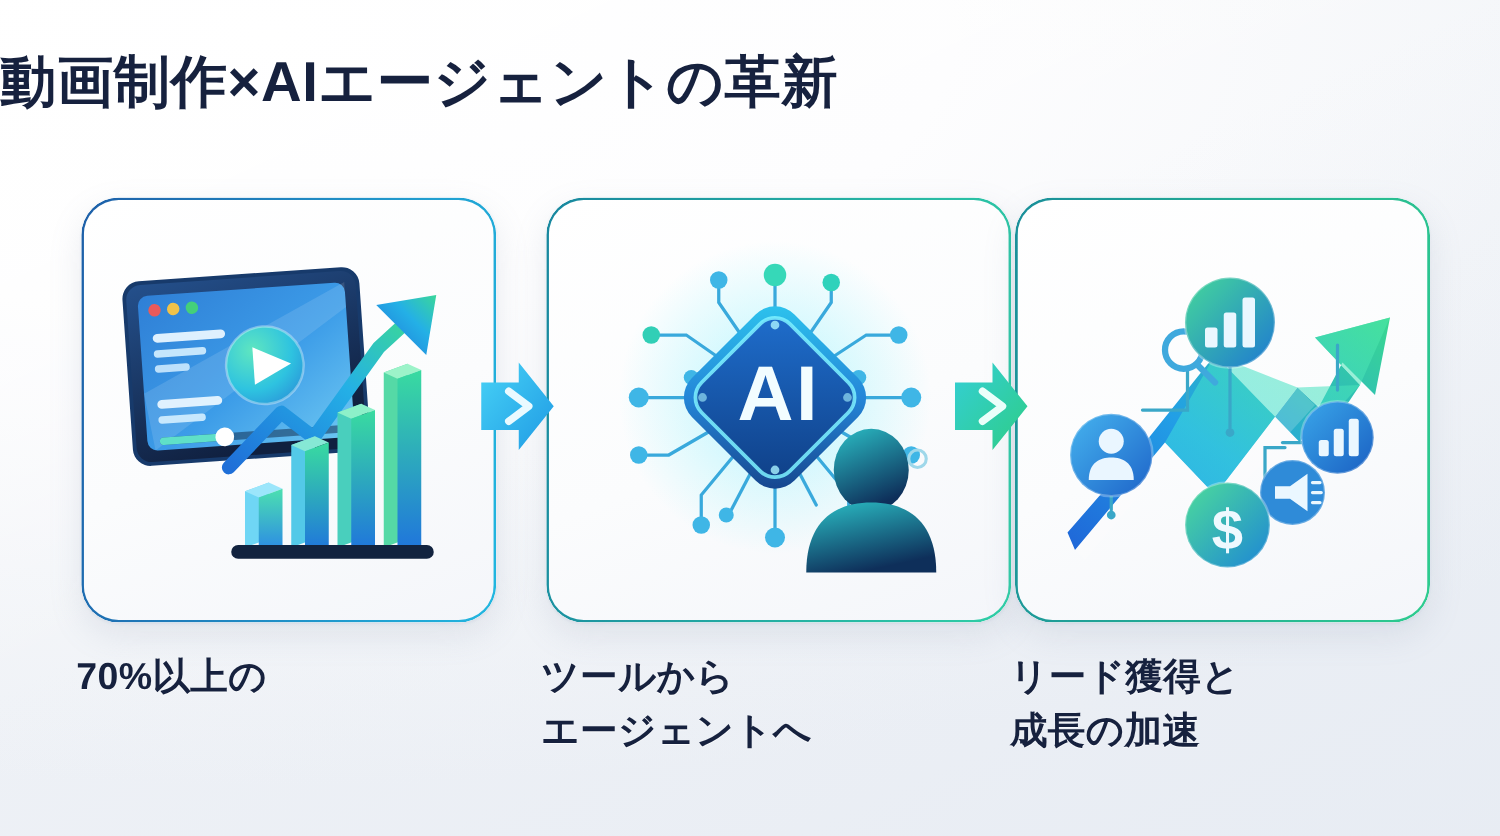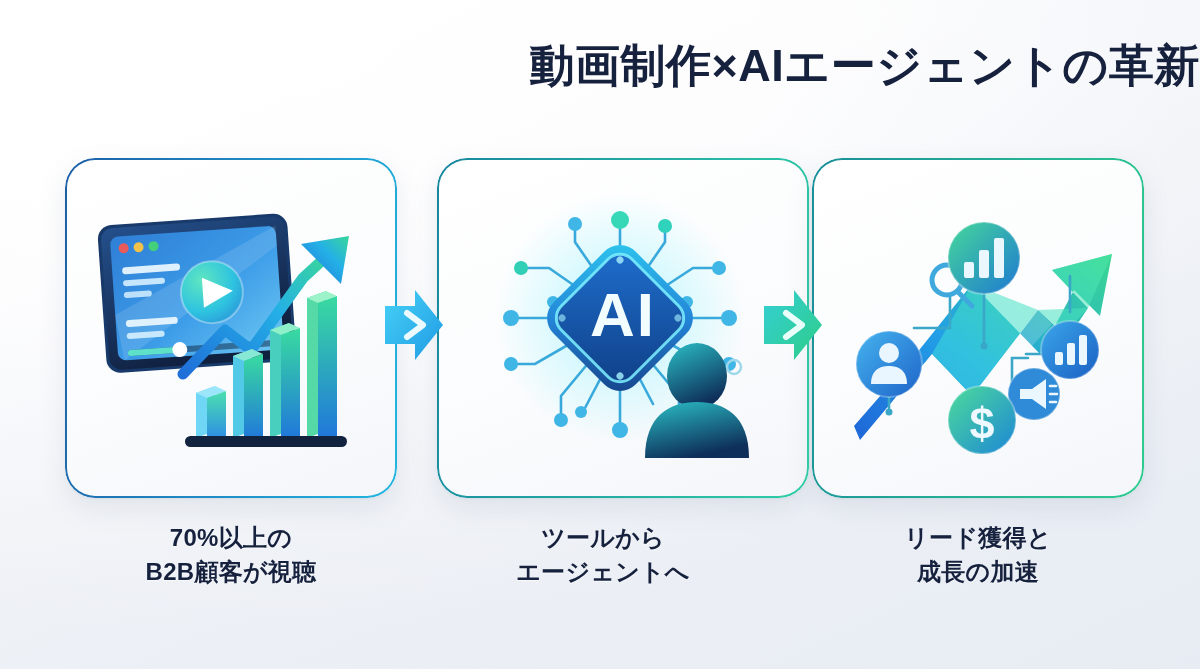--- a/index.html
+++ b/index.html
@@ -25,21 +25,21 @@
     background: linear-gradient(155deg, rgba(255,255,255,0.85) 0%, rgba(255,255,255,0.0) 45%, rgba(226,232,241,0.55) 100%);
     pointer-events: none;
   }
 
   
   .title {
     position: absolute;
     top: 36px;
     left: 0;
     width: 1200px;
-    text-align: right;
+    text-align: left;
     font-size: 45px;
     font-weight: 700;
     letter-spacing: 0.5px;
     color: #16213e;
     text-shadow: 0 1px 0 rgba(255,255,255,0.7);
     z-index: 5;
     white-space: nowrap;
   }
 
   
@@ -83,22 +83,21 @@
   }
   #conn1 { left: 381px; }
   #conn2 { left: 760px; }
   .connector svg { width: 100%; height: 100%; display: block; }
 
   
   .caption {
     position: absolute;
     top: 521px;
     width: 340px;
-    text-align: center;
-    font-size: 24px;
+    font-size: 30px;
     font-weight: 700;
     line-height: 1.42;
     color: #16213e;
     letter-spacing: 0.3px;
     text-shadow: 0 1px 0 rgba(255,255,255,0.65);
     z-index: 5;
   }
   .caption .l { display: block; white-space: nowrap; }
   #cap1 { left: 61px; }
   #cap2 { left: 433px; }
@@ -395,21 +394,20 @@
           <circle cx="170" cy="262" r="34" fill="url(#c3coin)"></circle>
           <circle cx="170" cy="262" r="34" fill="none" stroke="#ffffff" stroke-opacity="0.3" stroke-width="2"></circle>
           <text x="170" y="281" text-anchor="middle" font-family="Liberation Sans, sans-serif" font-size="45" font-weight="700" fill="#eef9ff">$</text>
         </g>
       </svg>
     </div>
   </div>
 
   <div class="caption" id="cap1">
     <span class="l">70%以上の</span>
-    <span class="l">B2B顧客が視聴</span>
   </div>
   <div class="caption" id="cap3">
     <span class="l">リード獲得と</span>
     <span class="l">成長の加速</span>
   </div>
   <div class="caption" id="cap2">
     <span class="l">ツールから</span>
     <span class="l">エージェントへ</span>
   </div>
 

